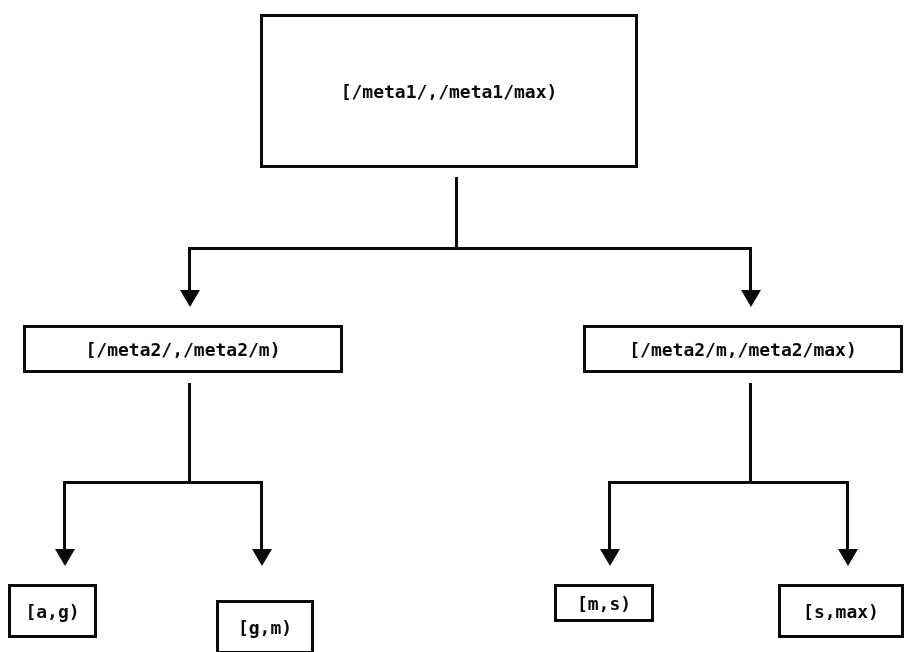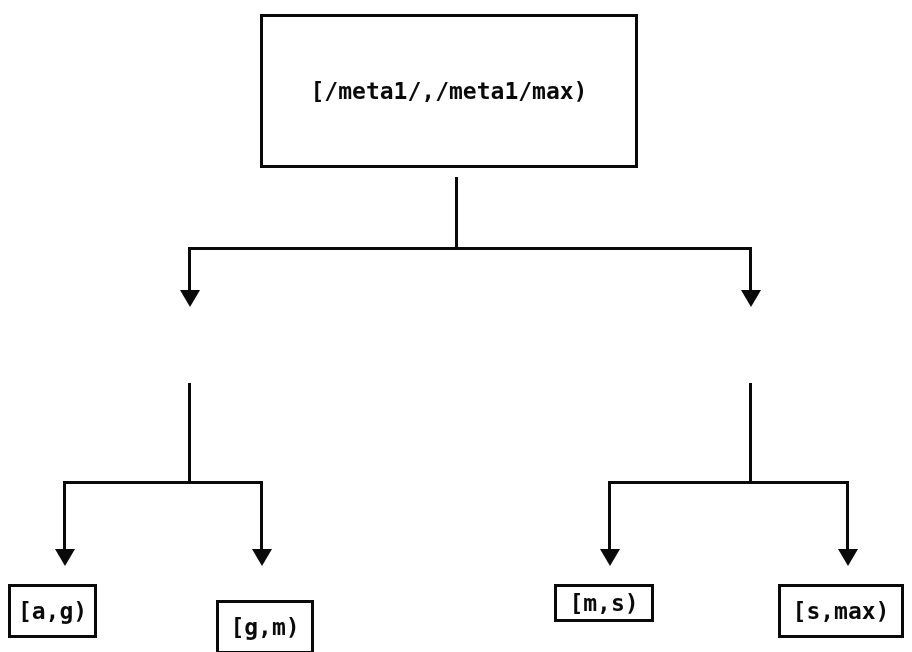--- a/index.html
+++ b/index.html
@@ -18,21 +18,21 @@
   .node {
     position: absolute;
     box-sizing: border-box;
     border: 3px solid #0a0a0a;
     background: #ffffff;
     color: #0a0a0a;
     display: flex;
     align-items: center;
     justify-content: center;
     font-weight: bold;
-    font-size: 23px;
+    font-size: 18px;
     white-space: nowrap;
   }
   .line {
     position: absolute;
     background: #0a0a0a;
   }
   .arrowhead {
     position: absolute;
     width: 0;
     height: 0;
@@ -74,21 +74,23 @@
   #arrow-3a   { left: 600px; top: 549px; }
   #arrow-3b   { left: 838px; top: 549px; }
 </style>
 </head>
 <body>
 
 <div id="canvas">
 
   <div class="node" id="node-root">[/meta1/,/meta1/max)</div>
 
+  <div class="node" id="node-l">[/meta2/,/meta2/m)</div>
 
+  <div class="node" id="node-r">[/meta2/m,/meta2/max)</div>
 
   <div class="node" id="leaf-ag">[a,g)</div>
 
   <div class="node" id="leaf-gm">[g,m)</div>
 
   <div class="node" id="leaf-ms">[m,s)</div>
 
   <div class="node" id="leaf-smax">[s,max)</div>
 
   <div class="line" id="stem-root"></div>

